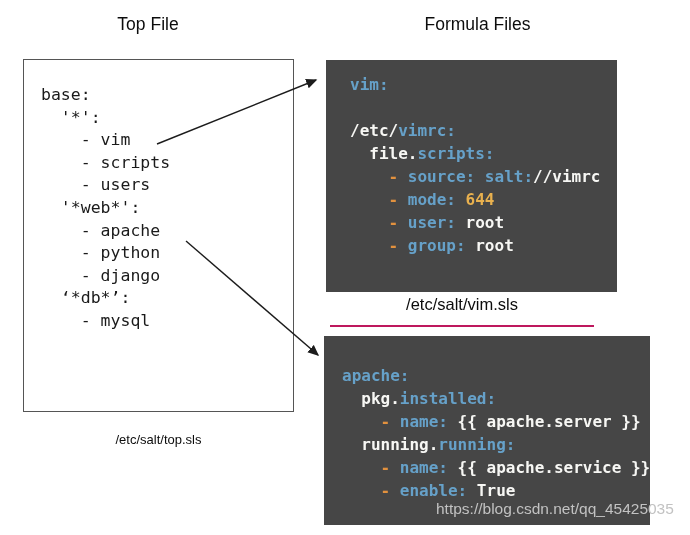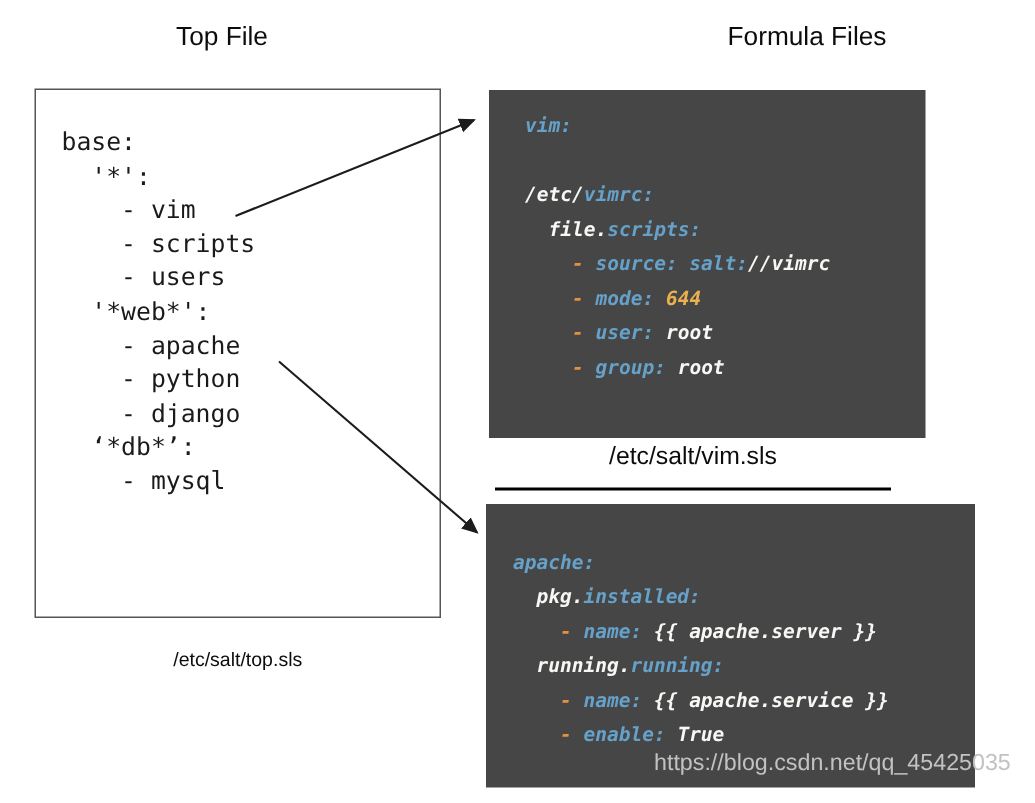--- a/index.html
+++ b/index.html
@@ -10,21 +10,21 @@
     overflow: hidden;
     font-family: "Liberation Sans", sans-serif;
     color: #111;
   }
   .title {
     position: absolute; top: 14px;
     font-size: 17.5px; color: #0c0c0c;
     text-align: center;
   }
   #title-left  { left: 23px;  width: 250px; }
-  #title-right { left: 326px; width: 265px; text-align: right; }
+  #title-right { left: 345px; width: 265px; }
 
   
   #top-file-box {
     position: absolute;
     left: 23px; top: 59px; width: 271px; height: 353px;
     border: 1.5px solid var(--box-border);
     box-sizing: border-box;
     background: #fff;
   }
   #top-file-code {
@@ -40,38 +40,37 @@
     font-size: 13px; color: #0c0c0c;
     text-align: center;
   }
   #top-file-caption { left: 23px; top: 432px; width: 271px; }
 
   
   .code-panel {
     position: absolute;
     background: var(--code-bg);
     font-family: "DejaVu Sans Mono", monospace;
-    font-size: 13px; line-height: 23px;
+    font-size: 16px; line-height: 23px;
     font-weight: bold;
     box-sizing: border-box;
-    font-style: italic;
   }
   #vim-panel    { left: 326px; top: 60px;  width: 291px; height: 232px; padding: 13px 0 0 24px; }
   #apache-panel { left: 324px; top: 336px; width: 326px; height: 189px; padding: 28px 0 0 18px; }
   .code-line { white-space: pre; }
   .tok-white  { color: var(--tok-white); }
   .tok-blue   { color: var(--tok-blue); }
   .tok-orange { color: var(--tok-orange); }
   .tok-yellow { color: var(--tok-yellow); }
 
   
   #vim-caption-wrap {
     position: absolute;
     left: 330px; top: 295px; width: 264px; height: 30px;
-    border-bottom: 2px solid #000000;
+    border-bottom: 2px solid #be185d;
     text-align: center;
   }
   #vim-caption { font-size: 16.5px; color: #0c0c0c; }
 
   
   #watermark {
     position: absolute;
     left: 436px; top: 500px;
     font-size: 15.5px;
     color: var(--watermark);

